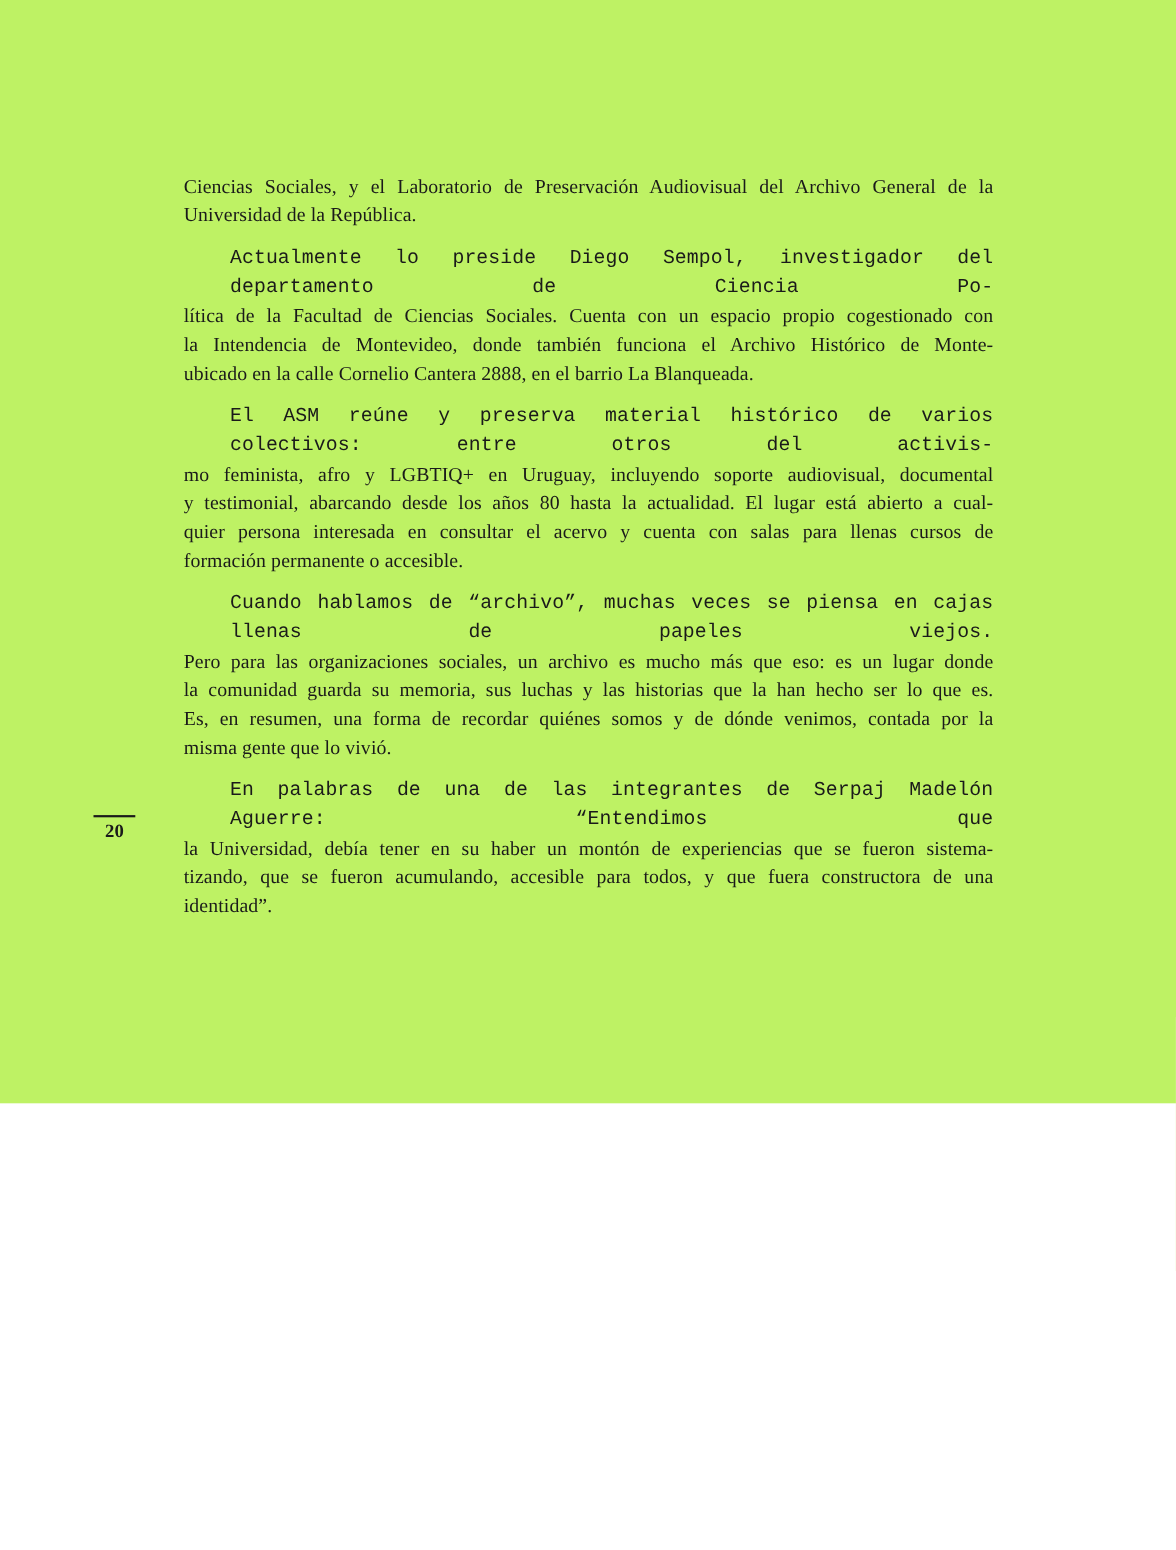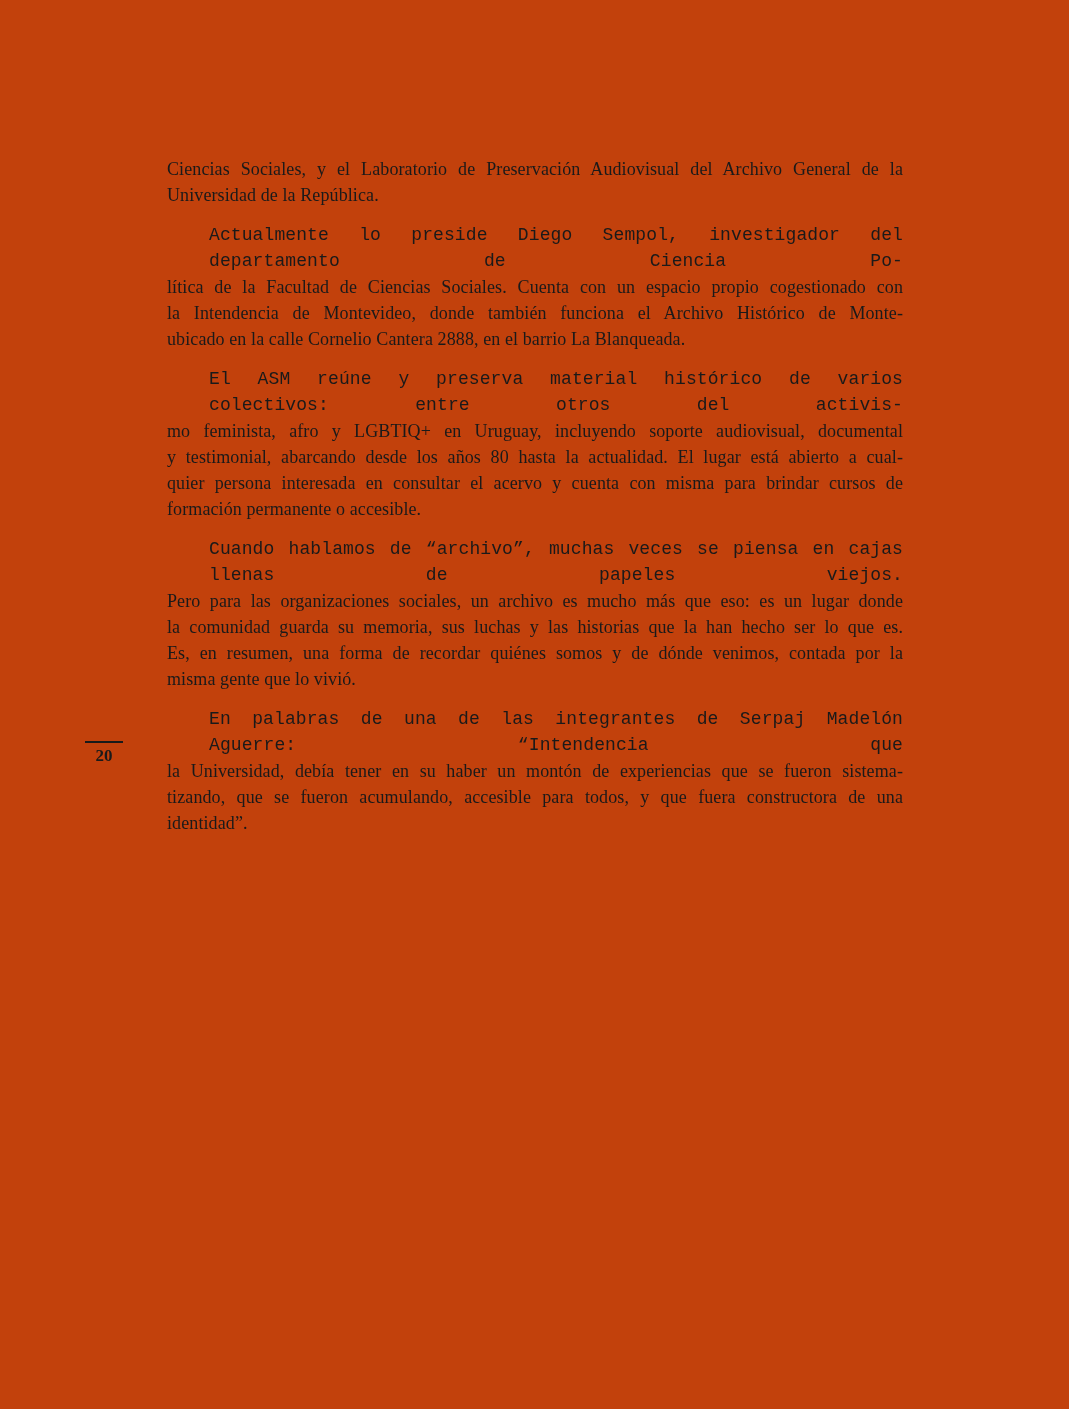--- a/index.html
+++ b/index.html
@@ -6,22 +6,22 @@
   html, body { margin: 0; padding: 0; }
   body {
     width: 1069px;
     height: 1409px;
     background: #ffffff;
     font-family: "Liberation Serif", serif;
   }
   .page {
     position: relative;
     width: 1069px;
-    height: 1409px;
-    background: #c2410c;
+    height: 1003px;
+    background: #bef264;
     color: #1a1a1a;
     overflow: hidden;
   }
   .text-block {
     position: absolute;
     left: 167px;
     top: 156px;
     width: 736px;
     font-size: 18px;
     line-height: 26px;
@@ -74,32 +74,32 @@
       <div class="paragraph">
         <div class="line indent">Actualmente lo preside Diego Sempol, investigador del departamento de Ciencia Po-</div>
         <div class="line">lítica de la Facultad de Ciencias Sociales. Cuenta con un espacio propio cogestionado con</div>
         <div class="line">la Intendencia de Montevideo, donde también funciona el Archivo Histórico de Monte-</div>
         <div class="line last">ubicado en la calle Cornelio Cantera 2888, en el barrio La Blanqueada.</div>
       </div>
       <div class="paragraph">
         <div class="line indent">El ASM reúne y preserva material histórico de varios colectivos: entre otros del activis-</div>
         <div class="line">mo feminista, afro y LGBTIQ+ en Uruguay, incluyendo soporte audiovisual, documental</div>
         <div class="line">y testimonial, abarcando desde los años 80 hasta la actualidad. El lugar está abierto a cual-</div>
-        <div class="line">quier persona interesada en consultar el acervo y cuenta con misma para brindar cursos de</div>
+        <div class="line">quier persona interesada en consultar el acervo y cuenta con salas para llenas cursos de</div>
         <div class="line last">formación permanente o accesible.</div>
       </div>
       <div class="paragraph">
         <div class="line indent">Cuando hablamos de “archivo”, muchas veces se piensa en cajas llenas de papeles viejos.</div>
         <div class="line">Pero para las organizaciones sociales, un archivo es mucho más que eso: es un lugar donde</div>
         <div class="line">la comunidad guarda su memoria, sus luchas y las historias que la han hecho ser lo que es.</div>
         <div class="line">Es, en resumen, una forma de recordar quiénes somos y de dónde venimos, contada por la</div>
         <div class="line last">misma gente que lo vivió.</div>
       </div>
       <div class="paragraph">
-        <div class="line indent">En palabras de una de las integrantes de Serpaj Madelón Aguerre: “Intendencia que</div>
+        <div class="line indent">En palabras de una de las integrantes de Serpaj Madelón Aguerre: “Entendimos que</div>
         <div class="line">la Universidad, debía tener en su haber un montón de experiencias que se fueron sistema-</div>
         <div class="line">tizando, que se fueron acumulando, accesible para todos, y que fuera constructora de una</div>
         <div class="line last">identidad”.</div>
       </div>
     </div>
   <div class="folio">
     <div class="folio-rule"></div>
     <div class="folio-number">20</div>
   </div>
 </div>

